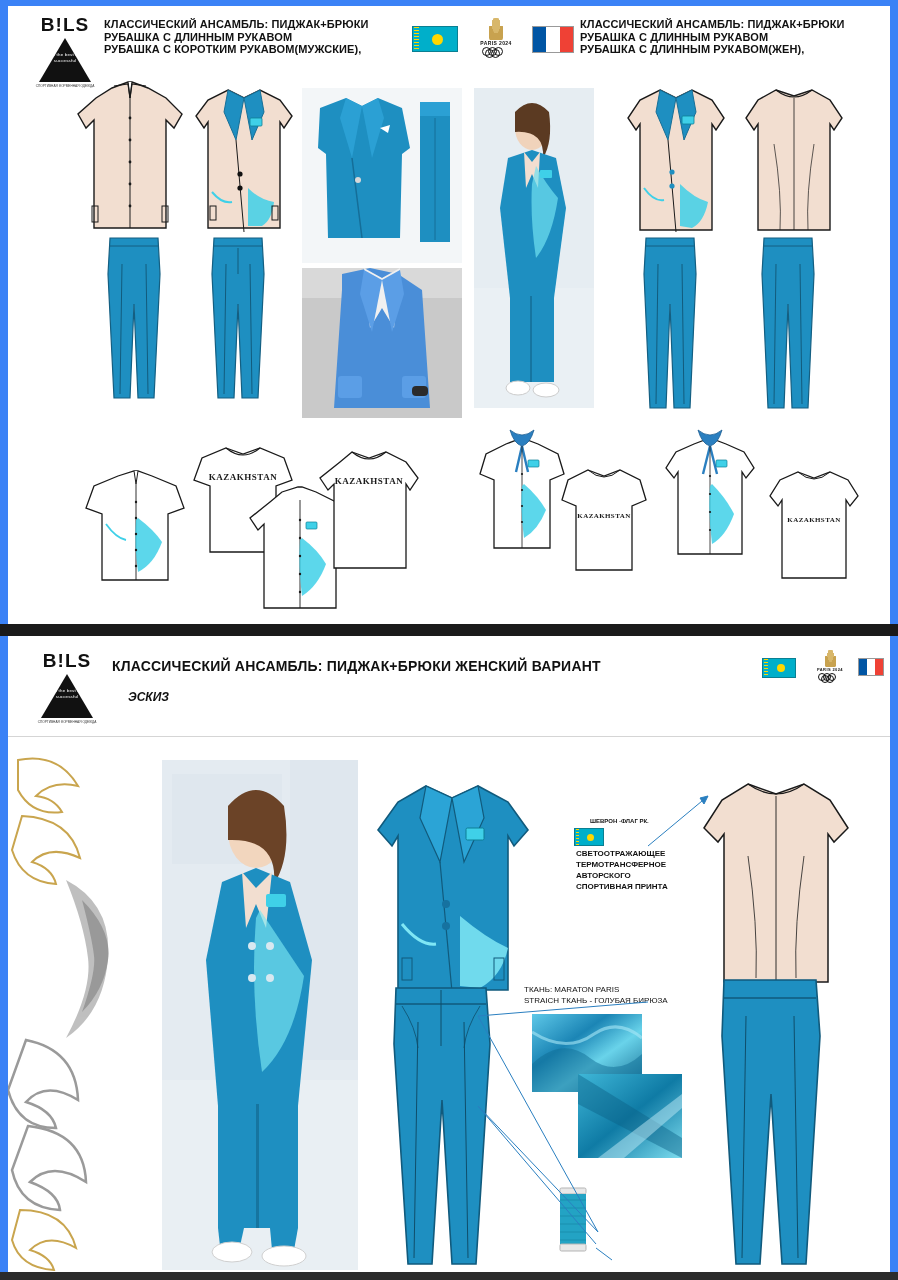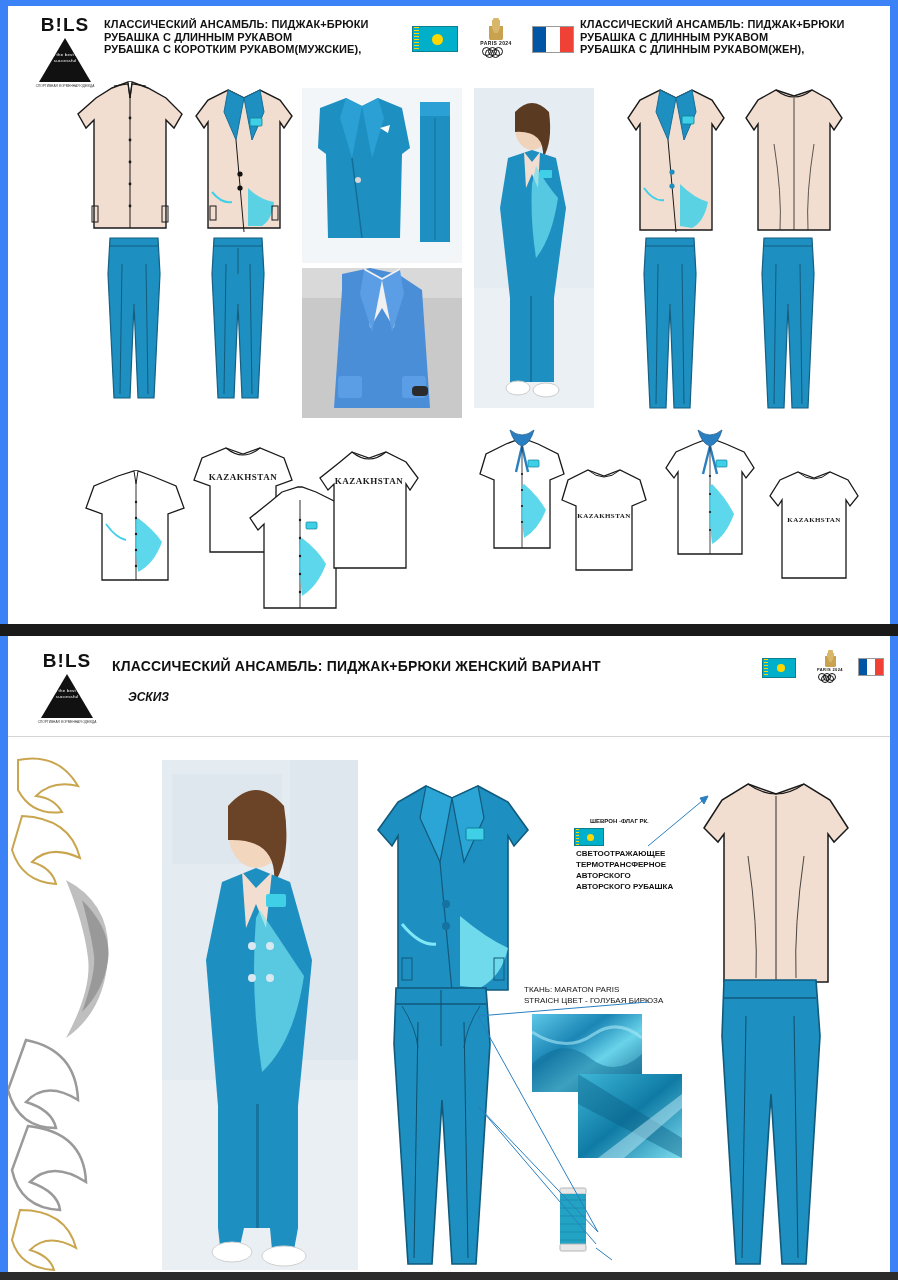--- a/index.html
+++ b/index.html
@@ -580,26 +580,26 @@
     <div class="callout small" style="left:582px; top:180px;">ШЕВРОН -ФЛАГ РК.</div>
     <div class="kz-flag" style="left:566px; top:192px; width:30px; height:18px;">
       <div class="orn"></div>
       <div class="sun" style="left:12px; top:5px; width:7px; height:7px;"></div>
     </div>
 
     <div class="callout" style="left:528px; top:212px; width:180px;margin-left:40px;">
       <div>СВЕТООТРАЖАЮЩЕЕ</div>
       <div>ТЕРМОТРАНСФЕРНОЕ</div>
       <div>АВТОРСКОГО</div>
-      <div>АВТОРСКОГО РУБАШКА</div>
+      <div>СПОРТИВНАЯ ПРИНТА</div>
     </div>
 
     <div class="label-ткань" style="left:516px; top:348px; width:200px;">
       <div>ТКАНЬ: MARATON PARIS</div>
-      <div>STRAICH ЦВЕТ - ГОЛУБАЯ БИРЮЗА</div>
+      <div>STRAICH ТКАНЬ - ГОЛУБАЯ БИРЮЗА</div>
     </div>
 
     <div class="swatch" style="left:524px; top:378px; width:110px; height:78px;">
       <svg width="110" height="78" viewBox="0 0 110 78">
         <defs>
           <linearGradient id="sw1" x1="0" y1="0" x2="1" y2="1">
             <stop offset="0%" stop-color="#5ec8e8"></stop>
             <stop offset="35%" stop-color="#1b85b5"></stop>
             <stop offset="60%" stop-color="#69d3ea"></stop>
             <stop offset="100%" stop-color="#12688f"></stop>

